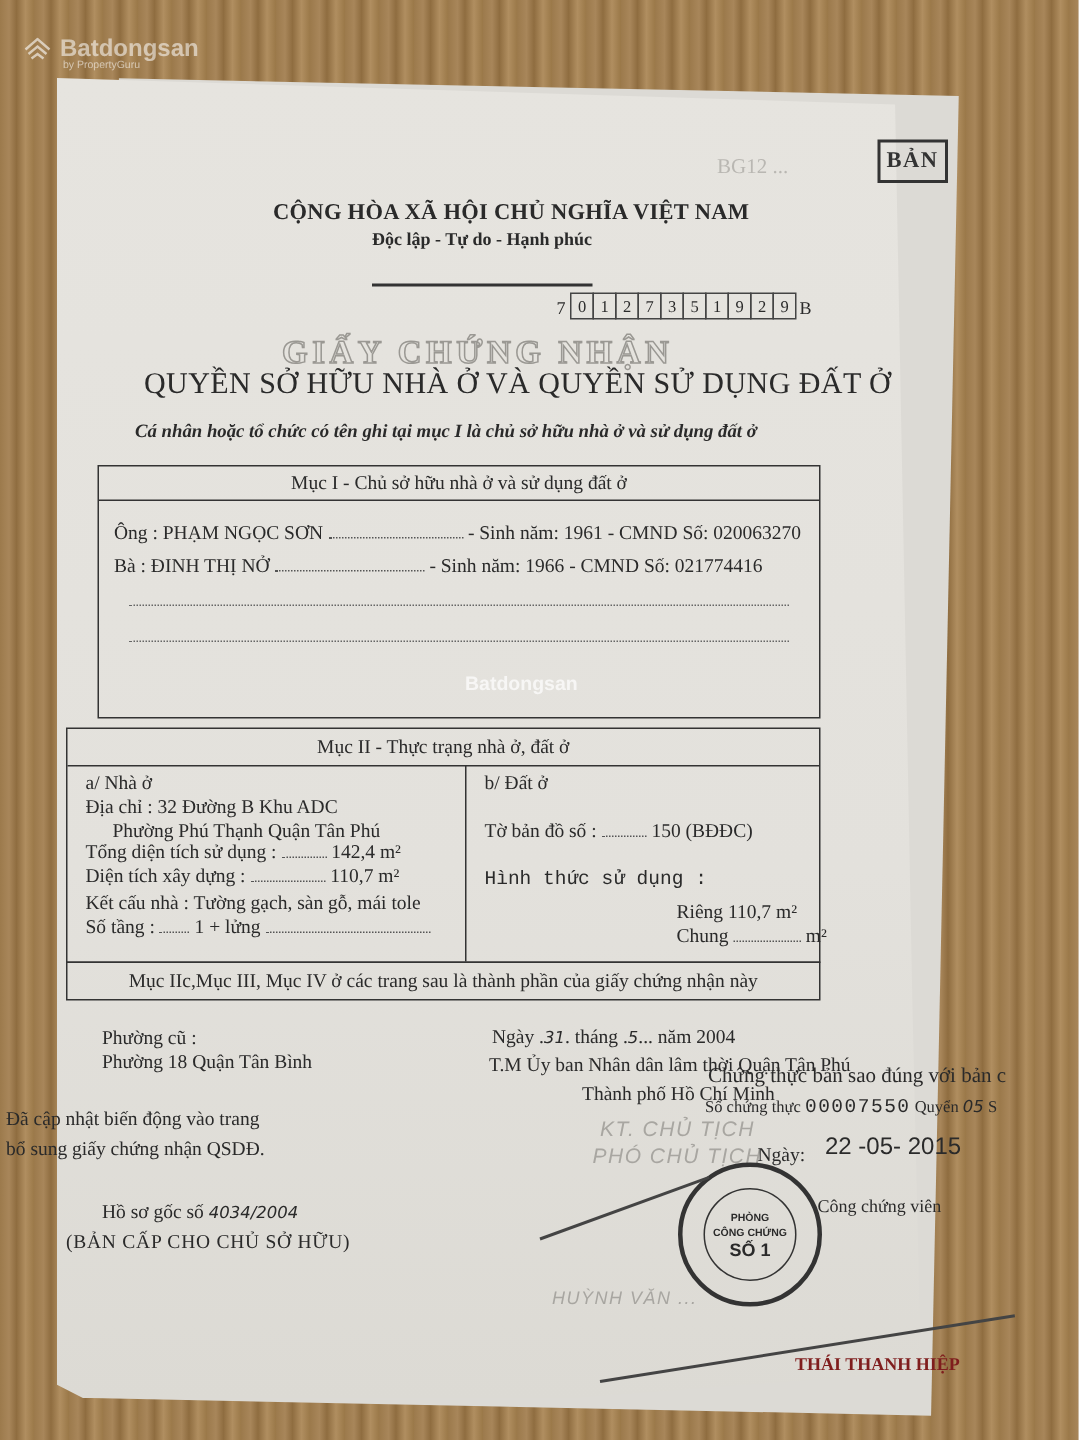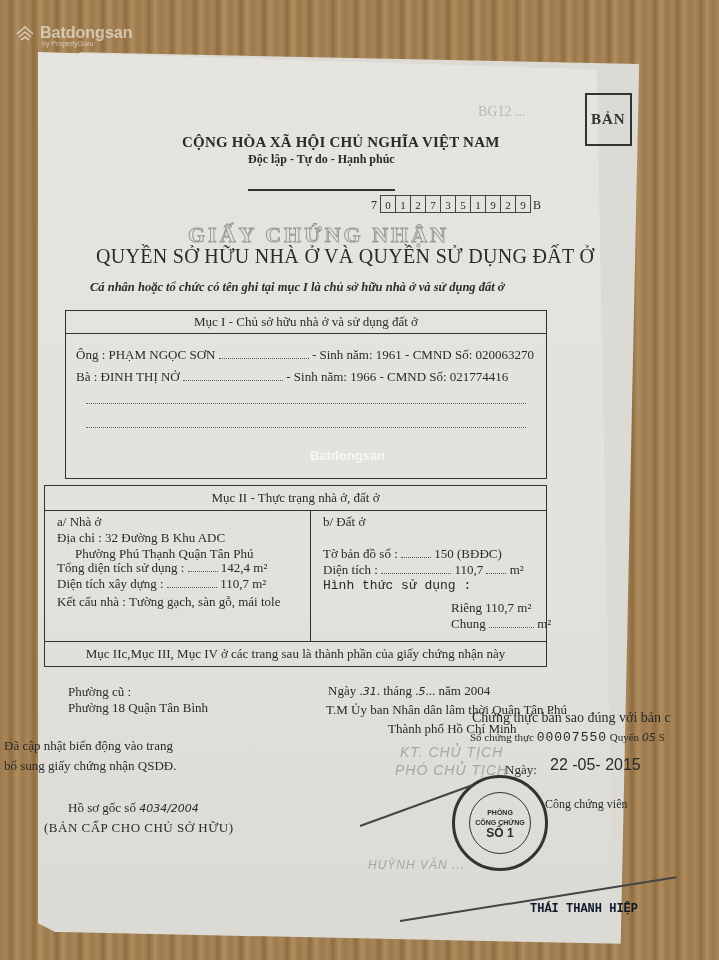--- a/index.html
+++ b/index.html
@@ -19,21 +19,21 @@
     position:absolute; left:70px; top:58px; width:560px; height:880px; background:#dcdad5;
     transform:rotate(1.2deg);
   }
   .paper {
     position:absolute; left:38px; top:52px; width:576px; height:880px;
     background:linear-gradient(180deg,#e6e4df 0%, #e3e1dc 60%, #dcdad4 100%);
     clip-path: polygon(0 0, 97% 2%, 99% 70%, 100% 98%, 60% 100%, 3% 100%, 0% 99%);
   }
   .abs { position:absolute; }
   .ban-box {
-    left:585px; top:93px; border:2px solid #333; padding:16px 4px; font-weight:bold; font-size:15px;
+    left:585px; top:93px; border:2px solid #333; padding:4px 4px; font-weight:bold; font-size:15px;
     letter-spacing:1px; color:#333;
   }
   .faint { color:#b9b7b2; font-size:14px; }
   .hdr1 { left:182px; top:134px; font-size:15px; font-weight:bold; letter-spacing:0.2px; }
   .hdr2 { left:248px; top:152px; font-size:12px; font-weight:bold; border-bottom:2px solid #333; padding-bottom:22px; }
   .serial { left:368px; top:195px; display:flex; align-items:flex-end; font-size:12px; }
   .serial .cell { border:1px solid #444; border-top:1px solid #444; width:14px; height:16px; text-align:center; line-height:18px; font-size:11px; margin-right:-1px; }
   .serial .pre, .serial .suf { margin:0 3px; }
   .giay { left:188px; top:222px; font-size:22px; font-weight:bold; letter-spacing:3px; color:transparent; -webkit-text-stroke:1px #9a9893; }
   .title { left:96px; top:245px; font-size:20px; letter-spacing:0.3px; color:#2a2a2a; }
@@ -135,34 +135,33 @@
     <div class="line" style="left:12px;top:66px;">
       <span>Diện tích xây dựng :</span>
       <span class="dots" style="width:50px;"></span>
       <span>110,7</span>
       <span>m²</span>
     </div>
     <div class="line" style="left:12px;top:84px;">
       <span>Kết cấu nhà :</span>
       <span>Tường gạch, sàn gỗ, mái tole</span>
     </div>
+    <div class="line" style="left:12px;top:100px;">
+      <span>Số tầng :</span>
+      <span class="dots" style="width:20px;"></span>
+      <span>1 + lửng</span>
+      <span class="dots" style="width:110px;"></span>
+    </div>
   </div>
   <div class="col-b">
     <div class="line" style="left:12px;top:4px;">b/ Đất ở</div>
     <div class="line" style="left:12px;top:36px;">
       <span>Tờ bản đồ số :</span>
       <span class="dots" style="width:30px;"></span>
       <span>150 (BĐĐC)</span>
-    </div>
-    <div class="line" style="left:12px;top:52px;">
-      <span>Diện tích :</span>
-      <span class="dots" style="width:70px;"></span>
-      <span>110,7</span>
-      <span class="dots" style="width:20px;"></span>
-      <span>m²</span>
     </div>
     <div class="line" style="left:12px;top:68px;font-family:Liberation Mono, monospace;">Hình thức sử dụng :</div>
     <div class="line" style="left:140px;top:90px;">
       <span>Riêng</span>
       <span>110,7</span>
       <span>m²</span>
     </div>
     <div class="line" style="left:140px;top:106px;">
       <span>Chung</span>
       <span class="dots" style="width:45px;"></span>
@@ -206,16 +205,16 @@
 
 <div class="abs seal">
   <div class="seal-inner">
     <span>PHÒNG</span>
     <span>CÔNG CHỨNG</span>
     <span class="num">SỐ 1</span>
   </div>
 </div>
 
 <div class="abs stamp-faint" style="left:368px;top:858px;font-size:12px;">HUỲNH VĂN ...</div>
-<div class="abs" style="left:530px;top:902px;font-family:Liberation Mono, monospace;font-weight:bold;font-size:12px;color:#0f172a;">THÁI THANH HIỆP</div>
+<div class="abs" style="left:530px;top:902px;font-family:Liberation Serif, serif;font-weight:bold;font-size:12px;color:#7f1d1d;">THÁI THANH HIỆP</div>
 
 <div class="sig-line" style="left:360px;top:825px;width:120px;transform:rotate(-20deg);background:#444;"></div>
 <div class="sig-line" style="left:400px;top:920px;width:280px;transform:rotate(-9deg);height:2px;background:#444;"></div>
 
 </body></html>

